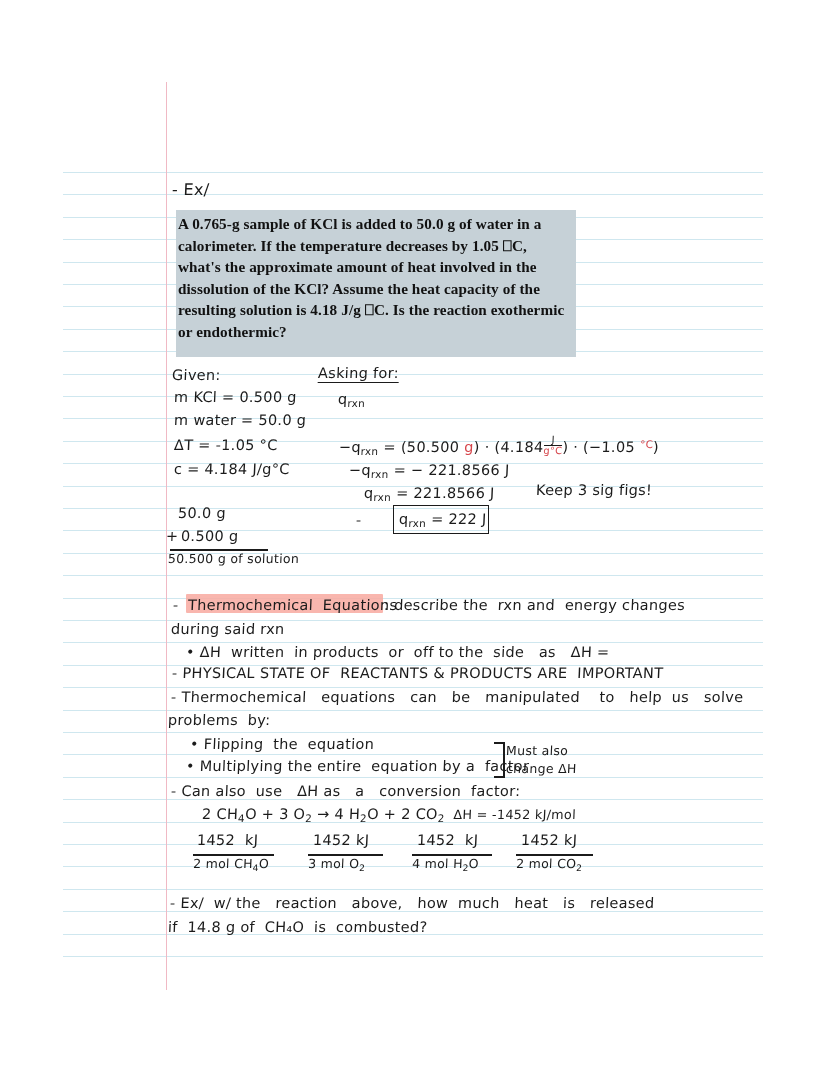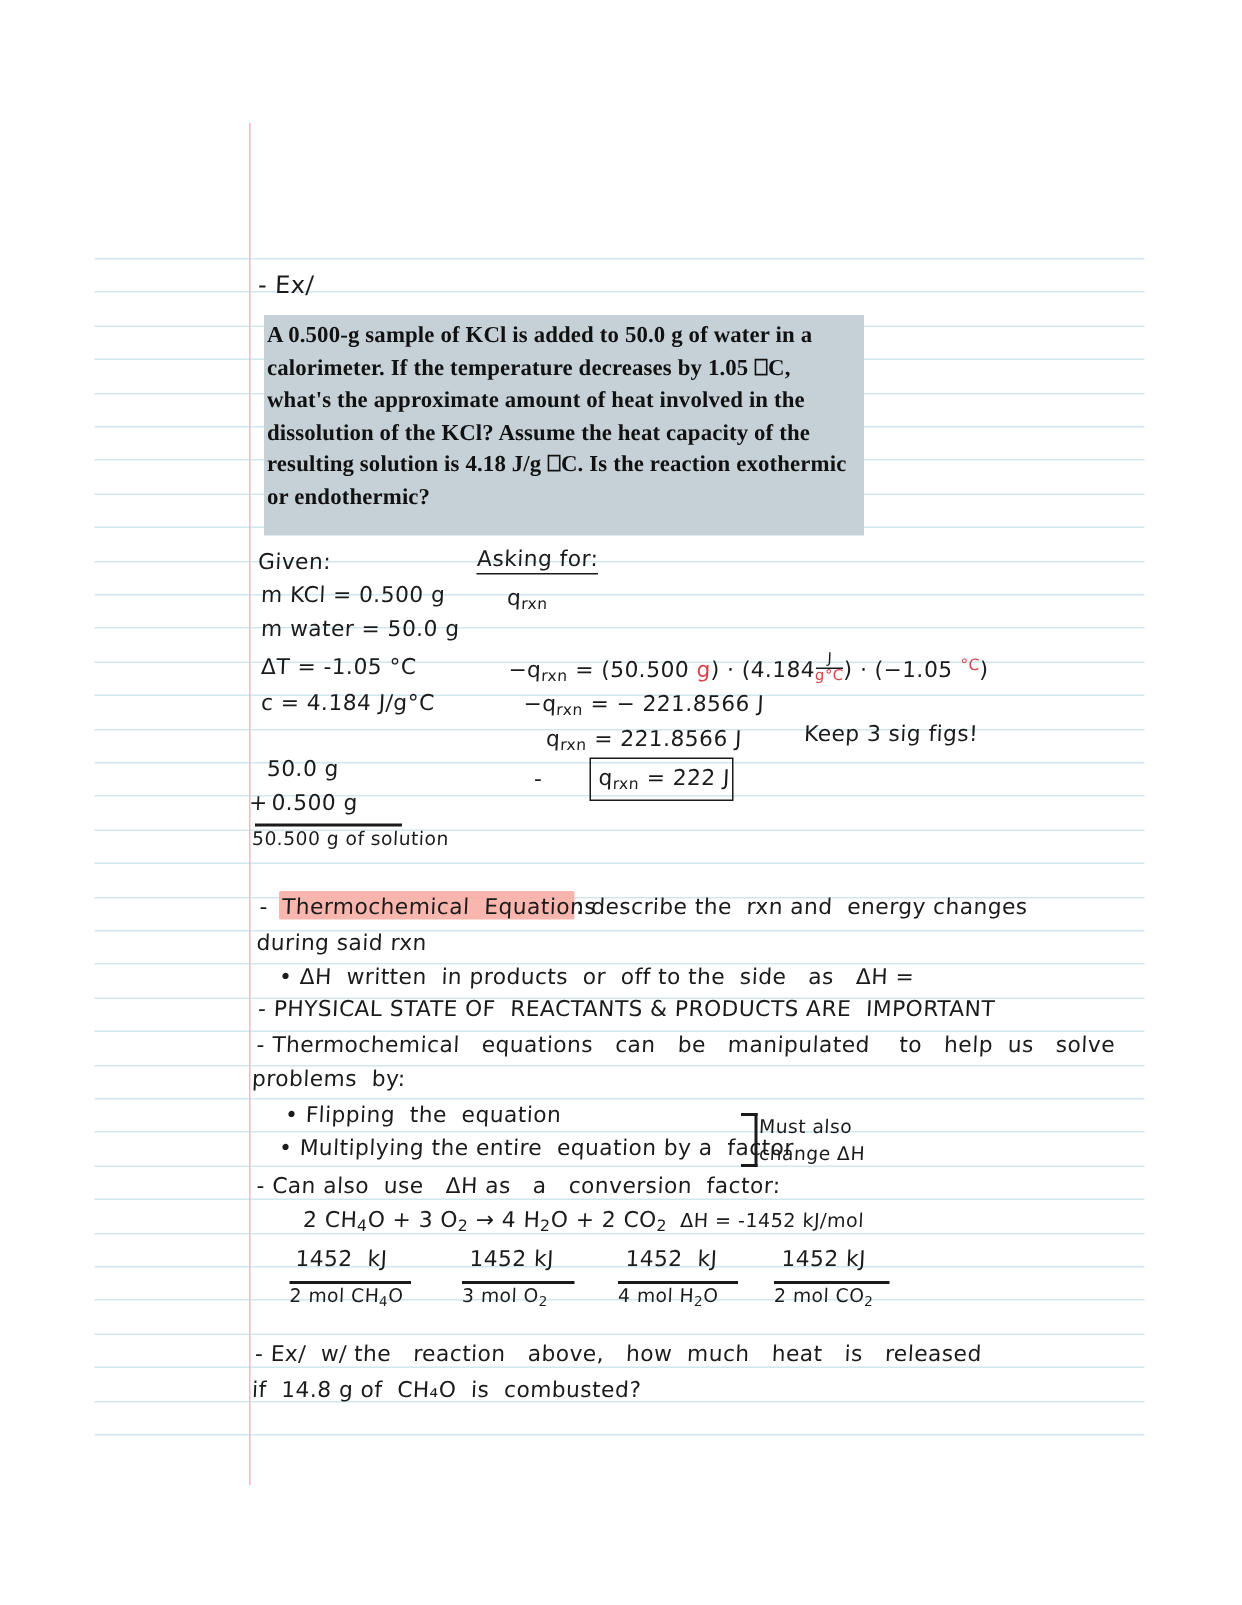--- a/index.html
+++ b/index.html
@@ -159,21 +159,21 @@
       <div class="rule" style="top: 889px;"></div>
       <div class="rule" style="top: 911px;"></div>
       <div class="rule" style="top: 934px;"></div>
       <div class="rule" style="top: 956px;"></div>
     </div>
   <div id="margin-line"></div>
 
   <div class="hw lg" style="left:172px; top:182px;">- Ex/</div>
 
   <div id="problem-box"></div>
-  <div id="problem-text">A 0.500-g sample of KCl is added to 50.0 g of water in a calorimeter. If the temperature decreases by 1.05 ⎕C, what's the approximate amount of heat involved in the dissolution of the KCl?  Assume the heat capacity of the resulting solution is 4.18 J/g ⎕C.  Is the reaction exothermic or endothermic?</div>
+  <div id="problem-text">A 0.765-g sample of KCl is added to 50.0 g of water in a calorimeter. If the temperature decreases by 1.05 ⎕C, what's the approximate amount of heat involved in the dissolution of the KCl?  Assume the heat capacity of the resulting solution is 4.18 J/g ⎕C.  Is the reaction exothermic or endothermic?</div>
 
   <div class="hw" style="left:172px; top:368px;">Given:</div>
   <div class="hw" style="left:174px; top:390px;">m KCl = 0.500 g</div>
   <div class="hw" style="left:174px; top:413px;">m water = 50.0 g</div>
   <div class="hw" style="left:174px; top:438px;">ΔT = -1.05 °C</div>
   <div class="hw" style="left:174px; top:462px;">c = 4.184 J/g°C</div>
 
   <div class="hw uline" style="left:318px; top:366px;">Asking for:</div>
   <div class="hw" style="left:338px; top:392px;"><span>q</span><span class="sub">rxn</span></div>
 

